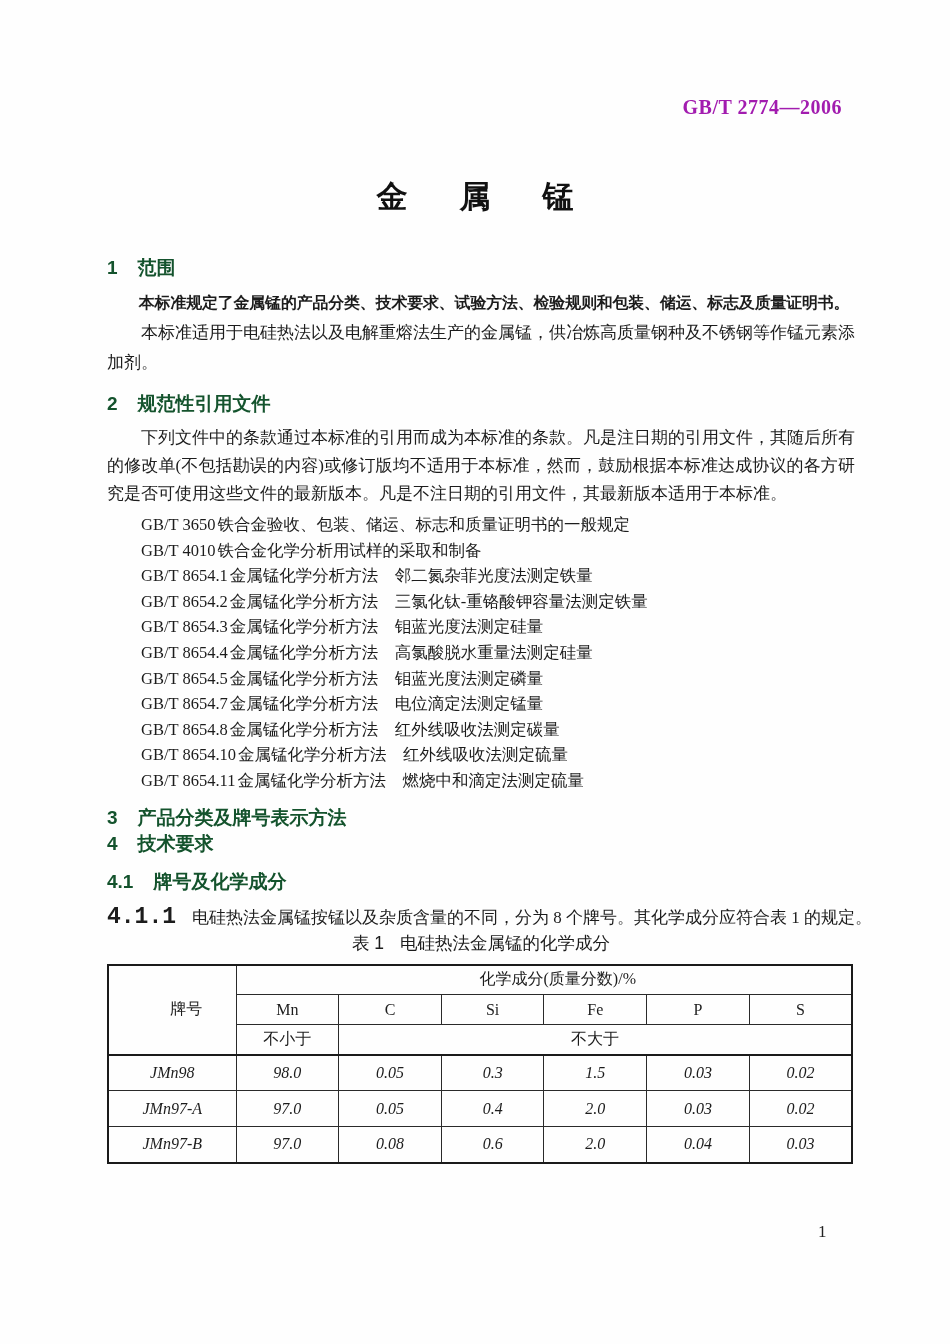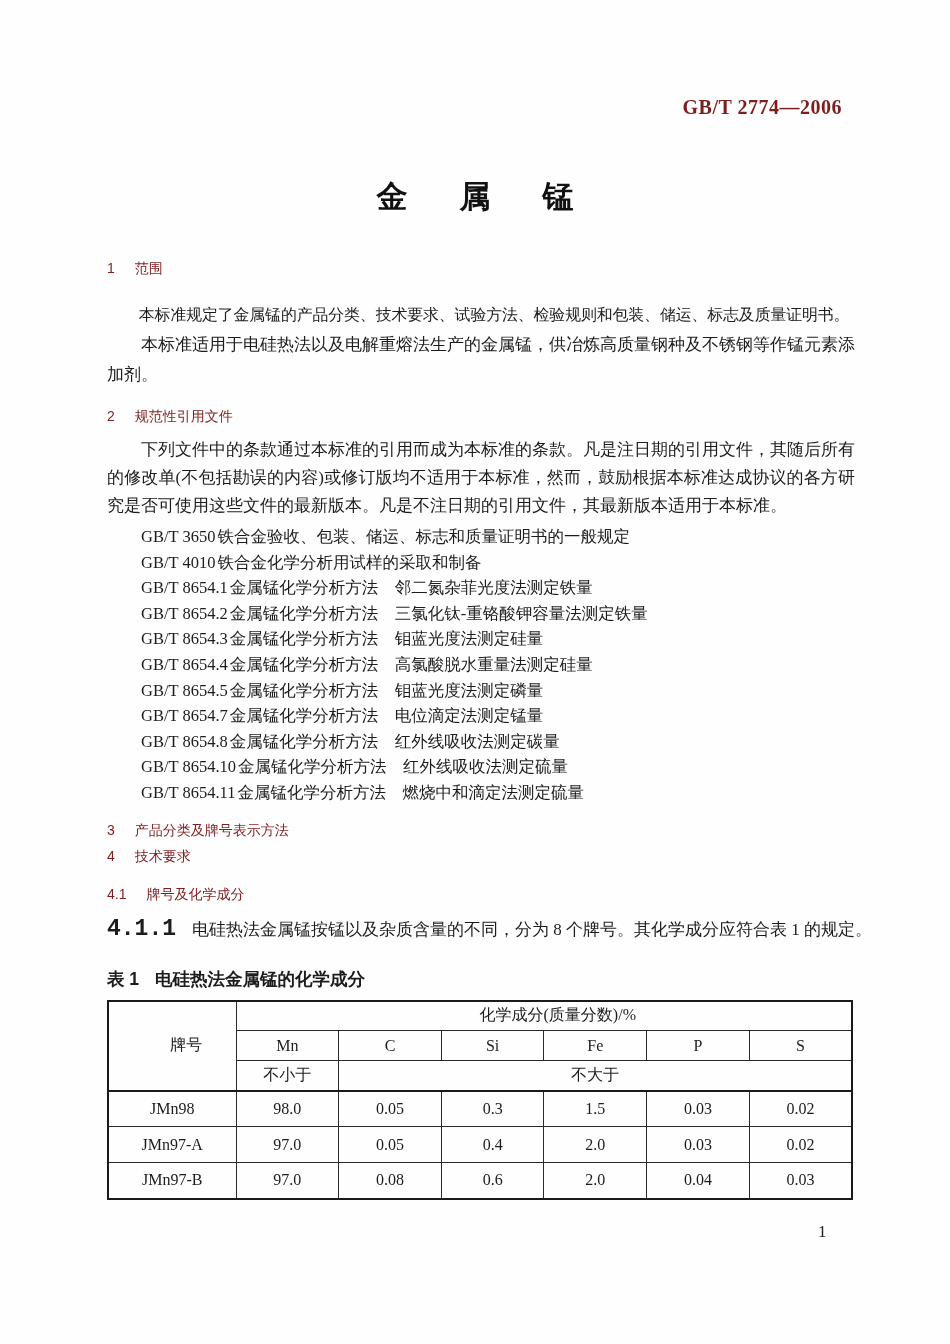--- a/index.html
+++ b/index.html
@@ -14,21 +14,21 @@
     overflow: hidden;
   }
   .gbt-header {
     position: absolute;
     top: 96px;
     right: 108px;
     font-family: "Liberation Serif", "DejaVu Serif", serif;
     font-weight: 700;
     font-size: 20px;
     letter-spacing: 0.5px;
-    color: #7f1d1d;
+    color: #a21caf;
   }
   .doc-title {
     position: absolute;
     top: 176px;
     left: 0;
     width: 100%;
     display: flex;
     justify-content: center;
     gap: 52px;
     font-family: "Liberation Sans", "DejaVu Sans", sans-serif;
@@ -37,37 +37,37 @@
     color: #111;
   }
   .flow {
     position: absolute;
     left: 107px;
     top: 248px;
     width: 748px;
   }
   .sec-heading {
     font-family: "Liberation Sans", "DejaVu Sans", sans-serif;
-    font-weight: 400;
-    font-size: 14px;
+    font-weight: 700;
+    font-size: 19px;
     line-height: 24px;
-    color: #7f1d1d;
+    color: #14532d;
   }
   .sec-heading .sec-num { display: inline-block; }
   .sec-heading .sec-label { margin-left: 20px; }
   .para {
     font-size: 17px;
     line-height: 30px;
     text-align: justify;
     text-indent: 2em;
     color: #1c1c1c;
   }
   .para.tight { font-size: 15.9px; letter-spacing: -0.1px; line-height: 30px; }
   #sec1-heading { margin-top: 8px; }
-  #sec1-p1 { margin-top: 20px; }
+  #sec1-p1 { margin-top: 8px; font-weight: bold; }
   #sec2-heading { margin-top: 14px; }
   #sec2-intro { margin-top: 8px; line-height: 28px; }
   .ref-list { margin-top: 4px; }
   .ref-item {
     font-size: 16.5px;
     line-height: 25.6px;
     padding-left: 34px;
     white-space: nowrap;
   }
   .ref-title { margin-left: 2px; }
@@ -81,23 +81,24 @@
     line-height: 26px;
     white-space: nowrap;
   }
   .clause-num {
     font-family: Liberation Mono, monospace;
     font-weight: 700;
     font-size: 23px;
   }
   .clause-text { margin-left: 16px; }
   .table-caption {
-    margin-top: 24px;
+    margin-top: 0;
+    text-align: center;
     font-family: "Liberation Sans", "DejaVu Sans", sans-serif;
-    font-weight: 700;
+    font-weight: 400;
     font-size: 17.5px;
   }
   .table-caption .cap-text { margin-left: 16px; }
   table.comp-table {
     margin-top: 9px;
     width: 746px;
     border-collapse: collapse;
     table-layout: fixed;
     font-size: 16px;
     color: #1c1c1c;
@@ -107,21 +108,21 @@
     text-align: center;
     vertical-align: middle;
     font-weight: 400;
     padding: 0;
   }
   table.comp-table { border: 2px solid #1a1a1a; }
   table.comp-table col.grade-col { width: 128px; }
   tr.group-row th { height: 30px; padding-left: 28px; }
   tr.elem-row th { height: 30px; }
   tr.limit-row th { height: 30px; }
-  tr.data-row td { height: 36px; }
+  tr.data-row td { height: 36px; font-style: italic; }
   tr.data-row.first td { border-top: 2.5px solid #1a1a1a; }
   .page-number {
     position: absolute;
     top: 1222px;
     left: 818px;
     font-size: 17px;
     color: #222;
   }
 </style>
 </head>

